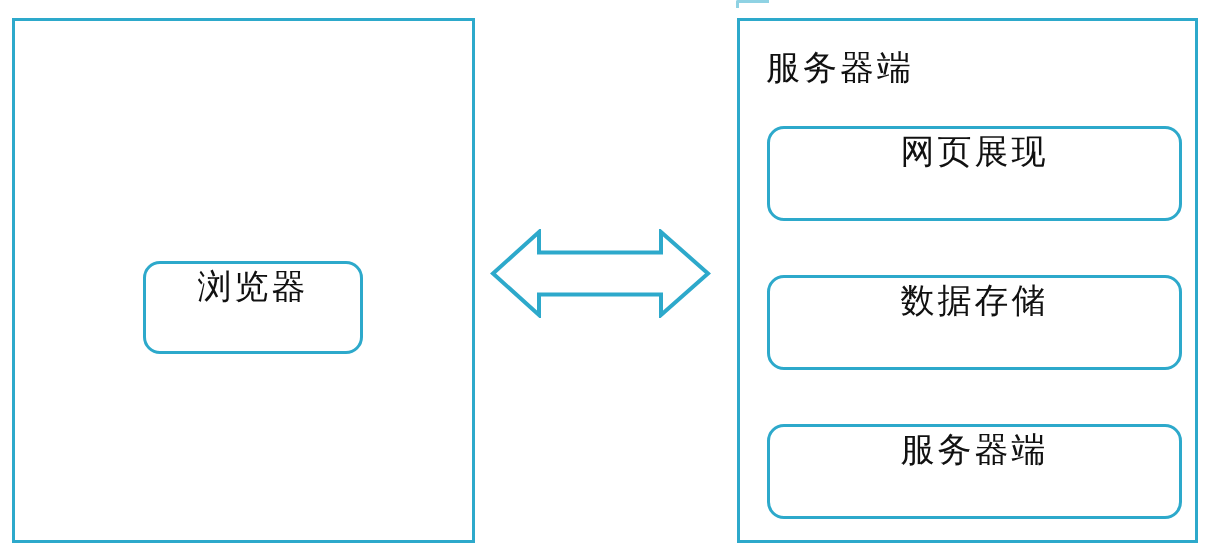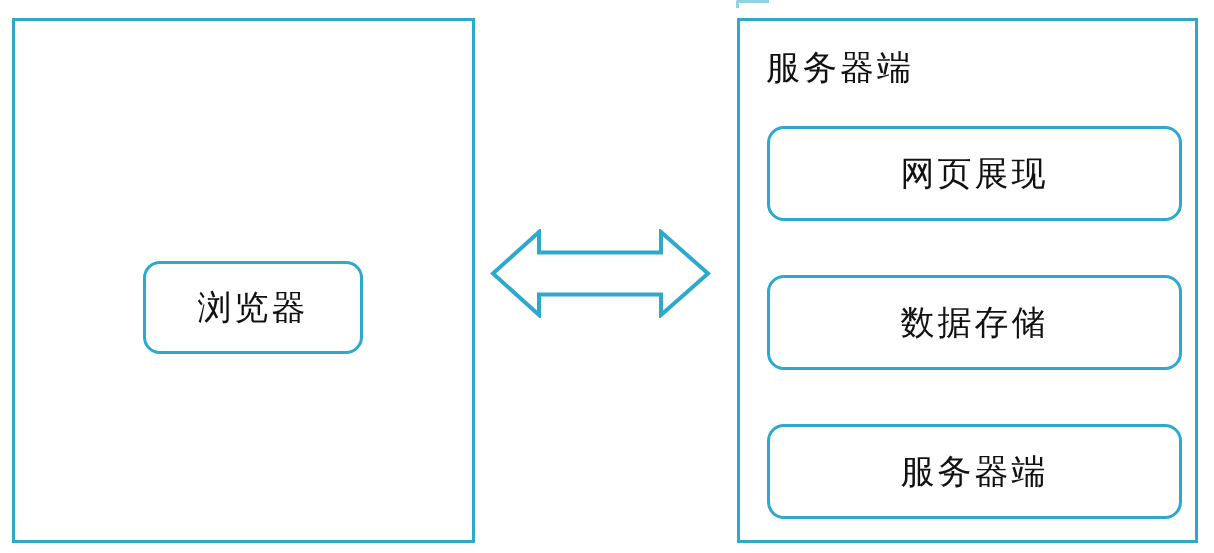--- a/index.html
+++ b/index.html
@@ -34,21 +34,20 @@
     white-space: nowrap;
   }
   .panel-client .panel-title { left: 26px; top: 22px; }
   .panel-server .panel-title { left: 26px; top: 24px; }
   .node {
     position: absolute;
     border: 3px solid var(--border-color, #2da9cb);
     border-radius: 17px;
     background: #ffffff;
     display: flex;
-    align-items: center;
     justify-content: center;
     font-size: 34px;
     letter-spacing: 3px;
     color: #111111;
   }
   .node-browser {
     left: 128px; top: 240px;
     width: 220px; height: 93px;
   }
   .server-node {

